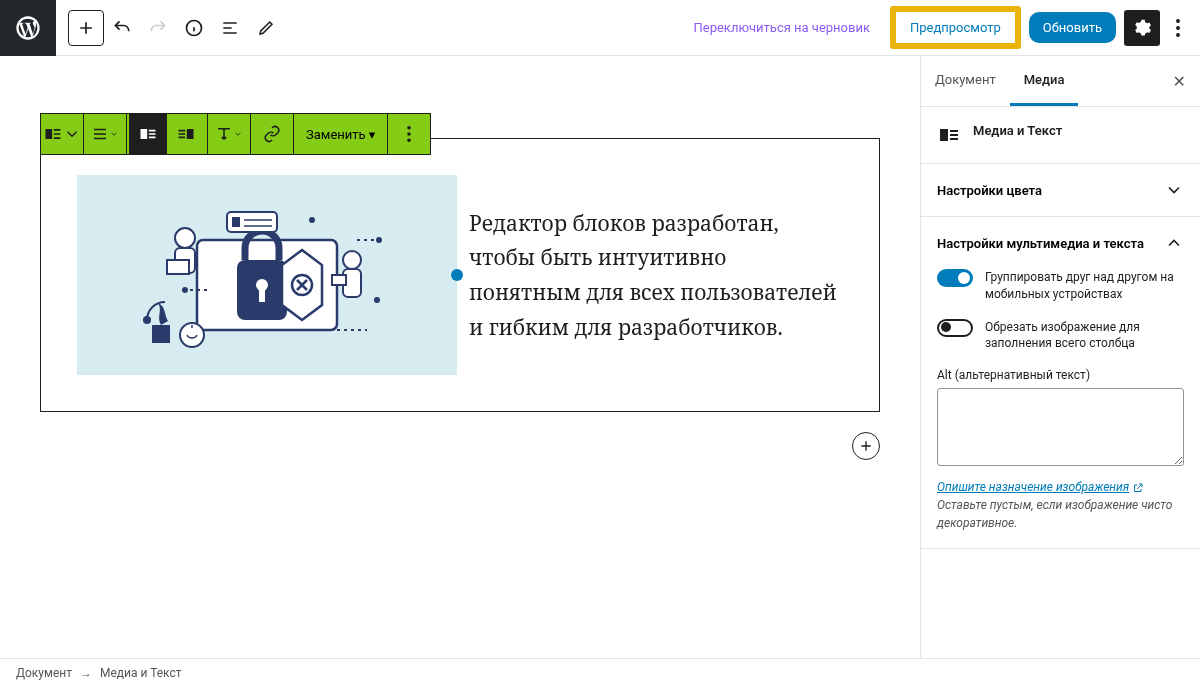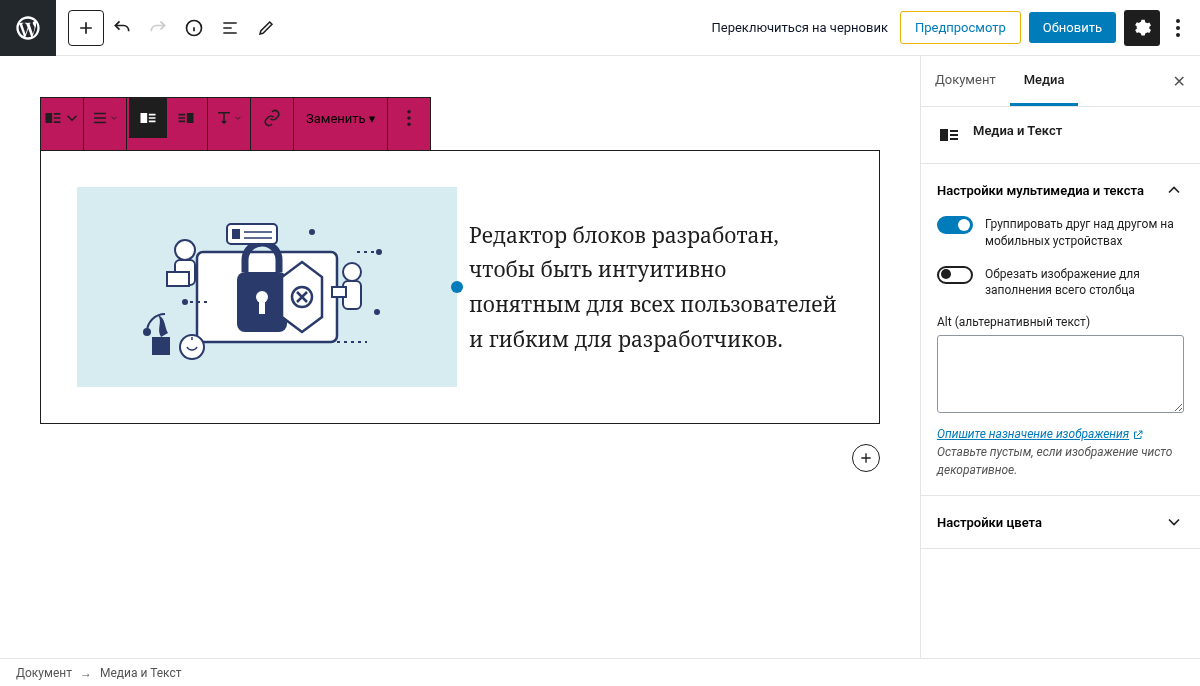--- a/index.html
+++ b/index.html
@@ -4,30 +4,30 @@
 <style>
 *{box-sizing:border-box;margin:0;padding:0;font-family:-apple-system,BlinkMacSystemFont,"Segoe UI",Roboto,sans-serif}
 body{width:1200px;height:686px;overflow:hidden;background:#fff;position:relative}
 .topbar{height:56px;background:#fff;border-bottom:1px solid #e2e4e7;display:flex;align-items:center;padding:0 8px}
 .wp-logo{width:56px;height:56px;background:#23282d;display:flex;align-items:center;justify-content:center;margin:-8px 8px -8px -8px}
 .wp-logo svg{width:28px;height:28px;fill:#fff}
 .tb-btn{width:36px;height:36px;display:flex;align-items:center;justify-content:center;border-radius:4px;cursor:pointer;color:#1e1e1e}
 .tb-btn.add{border:1.5px solid #1e1e1e;border-radius:4px;margin-left:4px}
 .tb-btn.disabled{color:#ccc}
 .tb-spacer{flex:1}
-.tb-link{color:#0f172a;font-size:13px;padding:8px 12px;cursor:pointer}
-.tb-btn-outline{border:1px solid #eab308;color:#007cba;background:#fff;padding:8px 14px;font-size:13px;border-radius:3px;cursor:pointer}
-.tb-btn-primary{background:#007cba;color:#fff;padding:8px 14px;font-size:13px;border:none;border-radius:3px;margin-left:8px;cursor:pointer}
+.tb-link{color:#8b5cf6;font-size:13px;padding:8px 12px;cursor:pointer}
+.tb-btn-outline{border:6px solid #eab308;color:#007cba;background:#fff;padding:8px 14px;font-size:13px;border-radius:3px;margin-left:8px;cursor:pointer}
+.tb-btn-primary{background:#007cba;color:#fff;padding:8px 14px;font-size:13px;border:none;border-radius:10px;margin-left:8px;cursor:pointer}
 .tb-gear{width:36px;height:36px;background:#1e1e1e;border-radius:3px;display:flex;align-items:center;justify-content:center;margin-left:8px;cursor:pointer}
 .tb-gear svg{fill:#fff}
 .tb-more{width:28px;display:flex;align-items:center;justify-content:center;cursor:pointer;margin-left:4px}
 .main{display:flex;height:calc(100% - 56px - 28px)}
 .editor{flex:1;padding:40px 40px 0 40px;overflow:auto;position:relative}
 .title{font-size:38px;font-weight:400;color:#1e1e1e;margin-bottom:20px;font-family:"Noto Serif",Georgia,serif}
-.block-toolbar{display:flex;border:1px solid #1e1e1e;background:#be185d;height:54px;width:fit-content;position:relative;top:1px;z-index:2}
+.block-toolbar{display:flex;border:1px solid #1e1e1e;background:#84cc16;height:42px;width:fit-content;position:relative;top:17px;z-index:2}
 .bt-group{display:flex;border-right:1px solid #1e1e1e;padding:0 2px}
 .bt-group:last-child{border-right:none}
 .bt-btn{width:38px;height:40px;display:flex;align-items:center;justify-content:center;cursor:pointer;color:#1e1e1e}
 .bt-btn.active{background:#1e1e1e;color:#fff}
 .bt-text{padding:0 10px;height:40px;display:flex;align-items:center;font-size:13px;cursor:pointer}
 .block-frame{border:1px solid #1e1e1e;padding:36px;display:flex;align-items:center;gap:12px;position:relative}
 .media-img{width:380px;height:200px;background:#d6ecf0;display:flex;align-items:center;justify-content:center;position:relative}
 .handle{width:12px;height:12px;background:#007cba;border-radius:50%;position:absolute;right:-6px;top:50%;transform:translateY(-50%)}
 .block-text{flex:1;font-size:21px;line-height:1.65;color:#1e1e1e;font-family:"Noto Serif",Georgia,serif}
 .add-after{width:28px;height:28px;border:1.5px solid #1e1e1e;border-radius:50%;display:flex;align-items:center;justify-content:center;position:absolute;right:40px;margin-top:20px;cursor:pointer}
@@ -242,20 +242,28 @@
             <rect x="3" y="6" width="8" height="12"></rect>
             <path d="M13 8h8M13 12h8M13 16h8" stroke="#1e1e1e" stroke-width="2"></path>
           </svg>
         <div>
           <div class="sb-block-title">Медиа и Текст</div>
         </div>
       </div>
     </div>
     <div class="sb-section">
       <div class="sb-panel-title">
+        <span>Настройки цвета</span>
+        <svg width="20" height="20" viewBox="0 0 24 24">
+            <path d="M6 9l6 6 6-6" stroke="#1e1e1e" stroke-width="2" fill="none"></path>
+          </svg>
+      </div>
+    </div>
+    <div class="sb-section">
+      <div class="sb-panel-title">
         <span>Настройки мультимедиа и текста</span>
         <svg width="20" height="20" viewBox="0 0 24 24">
             <path d="M6 15l6-6 6 6" stroke="#1e1e1e" stroke-width="2" fill="none"></path>
           </svg>
       </div>
       <div class="sb-toggle-row">
         <div class="toggle on"></div>
         <div class="toggle-label">Группировать друг над другом на мобильных устройствах</div>
       </div>
       <div class="sb-toggle-row">
@@ -265,28 +273,20 @@
       <div class="sb-field-label">Alt (альтернативный текст)</div>
       <textarea class="sb-textarea" style=""></textarea>
       <div class="sb-help">
         <a href="#">Опишите назначение изображения</a>
         <svg viewBox="0 0 24 24" fill="none" stroke="#007cba" stroke-width="2">
             <path d="M14 4h6v6M20 4L10 14M18 14v5H5V6h5"></path>
           </svg>
         <span>Оставьте пустым, если изображение чисто декоративное.</span>
       </div>
     </div>
-    <div class="sb-section">
-      <div class="sb-panel-title">
-        <span>Настройки цвета</span>
-        <svg width="20" height="20" viewBox="0 0 24 24">
-            <path d="M6 9l6 6 6-6" stroke="#1e1e1e" stroke-width="2" fill="none"></path>
-          </svg>
-      </div>
-    </div>
   </div>
 </div>
 
 <div class="breadcrumb">
   <span>Документ</span>
   <span>→</span>
   <span>Медиа и Текст</span>
 </div>
 
 </body></html>

